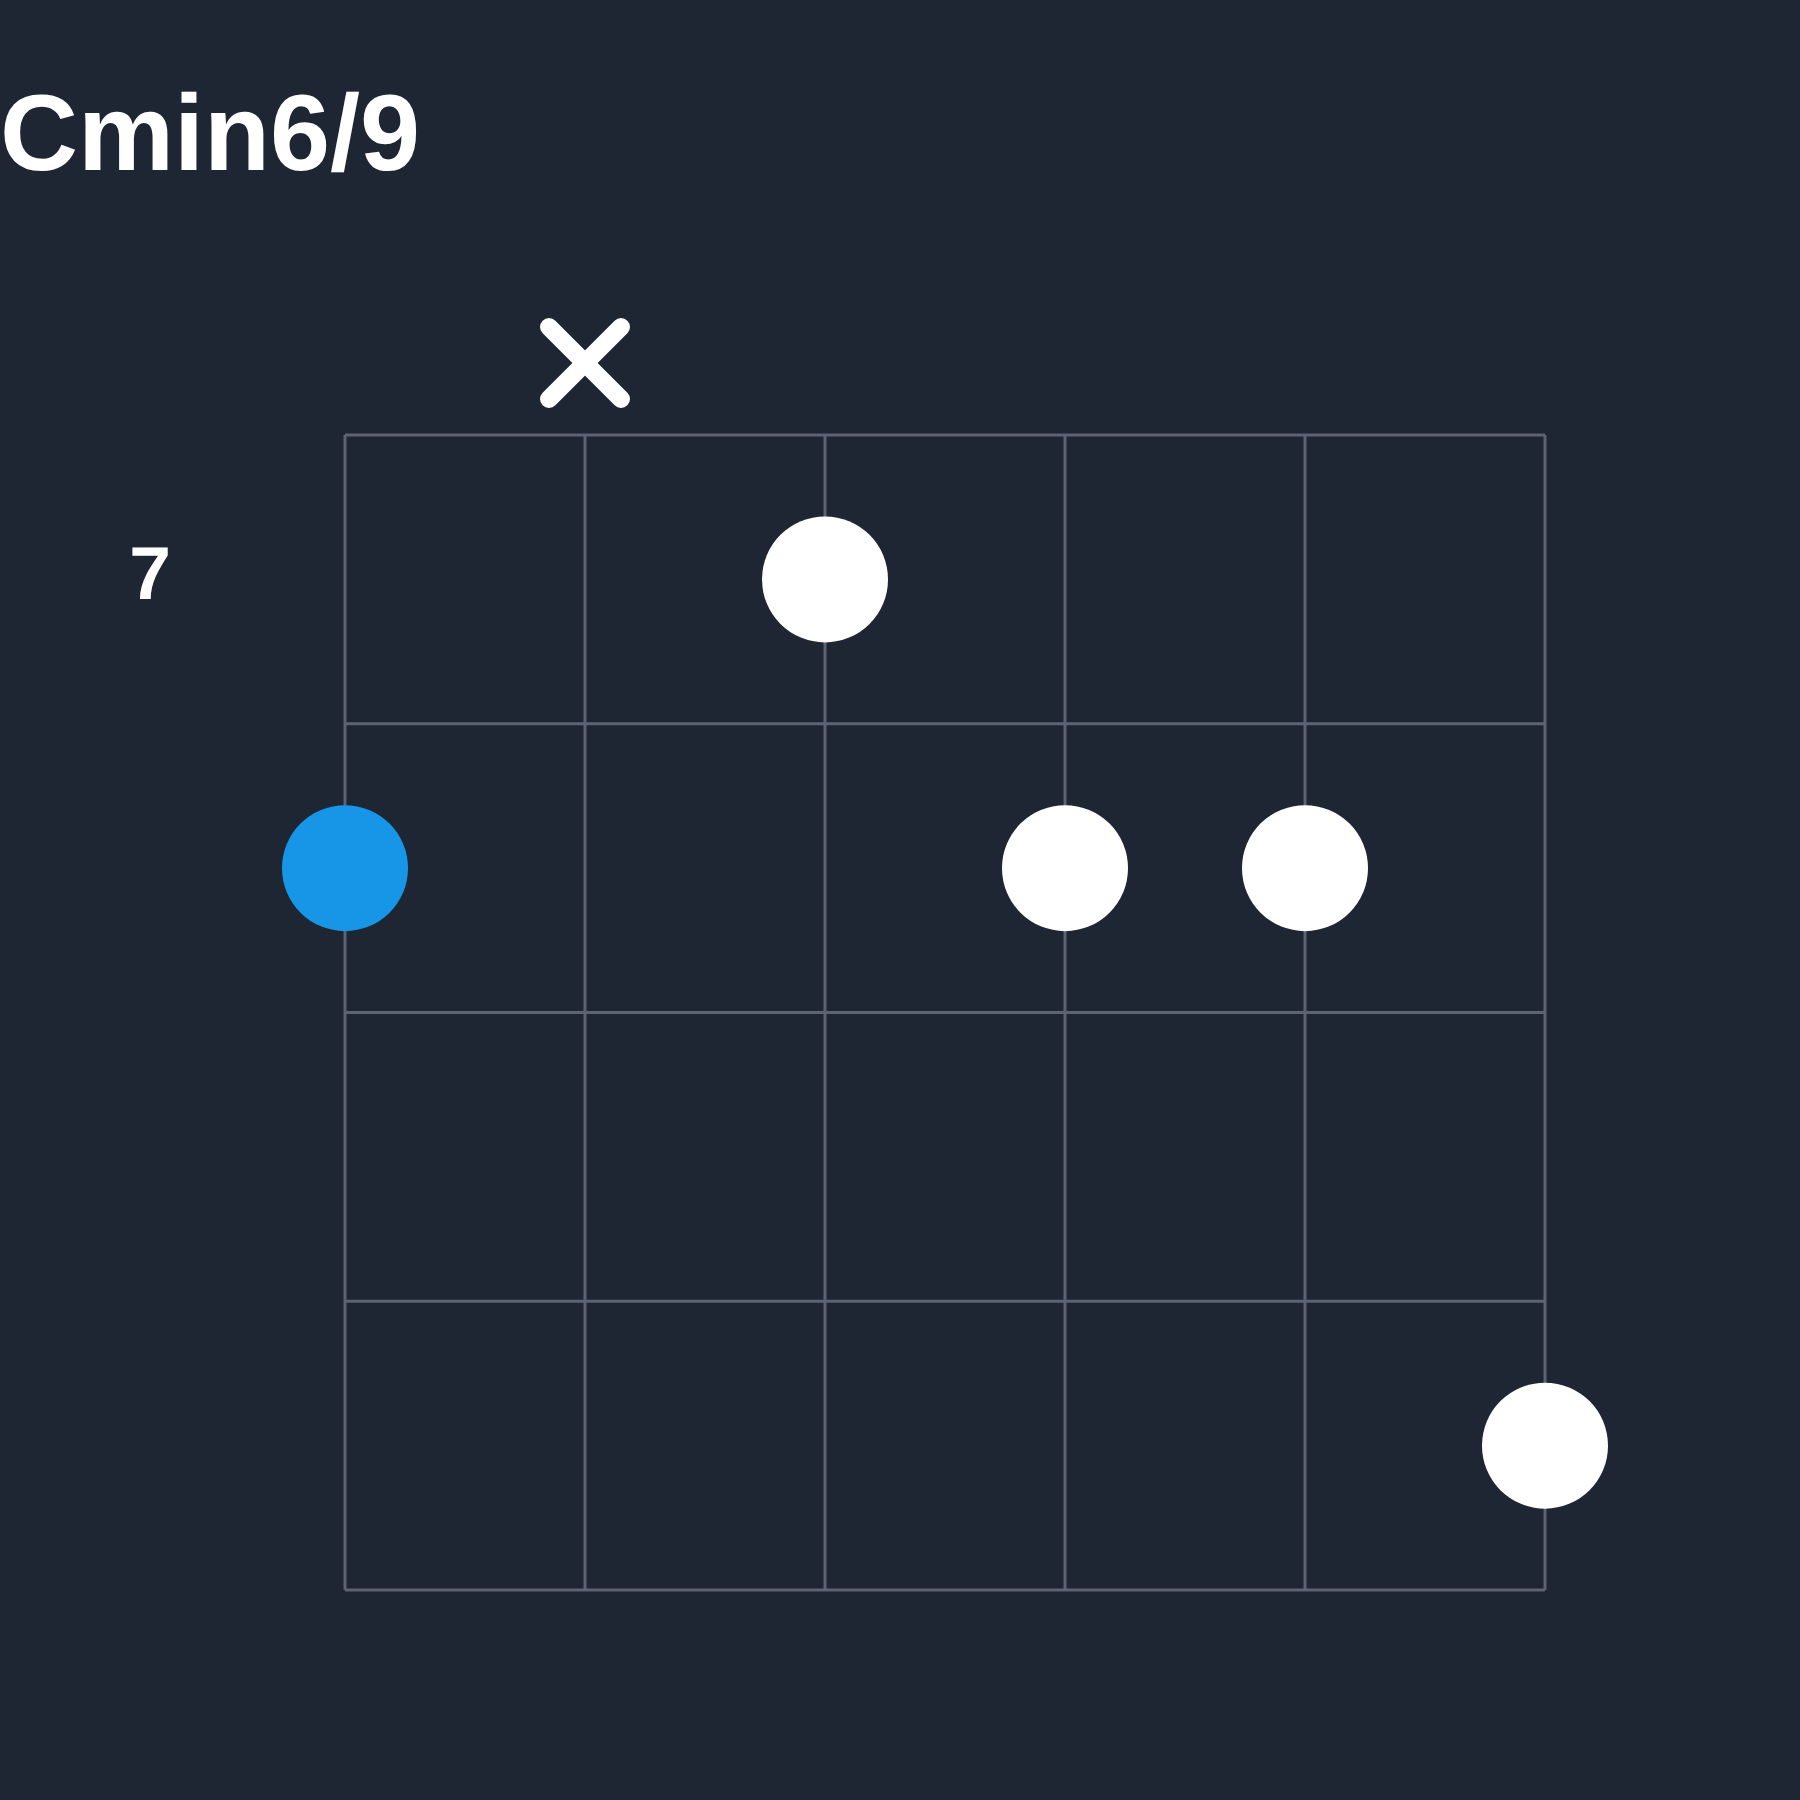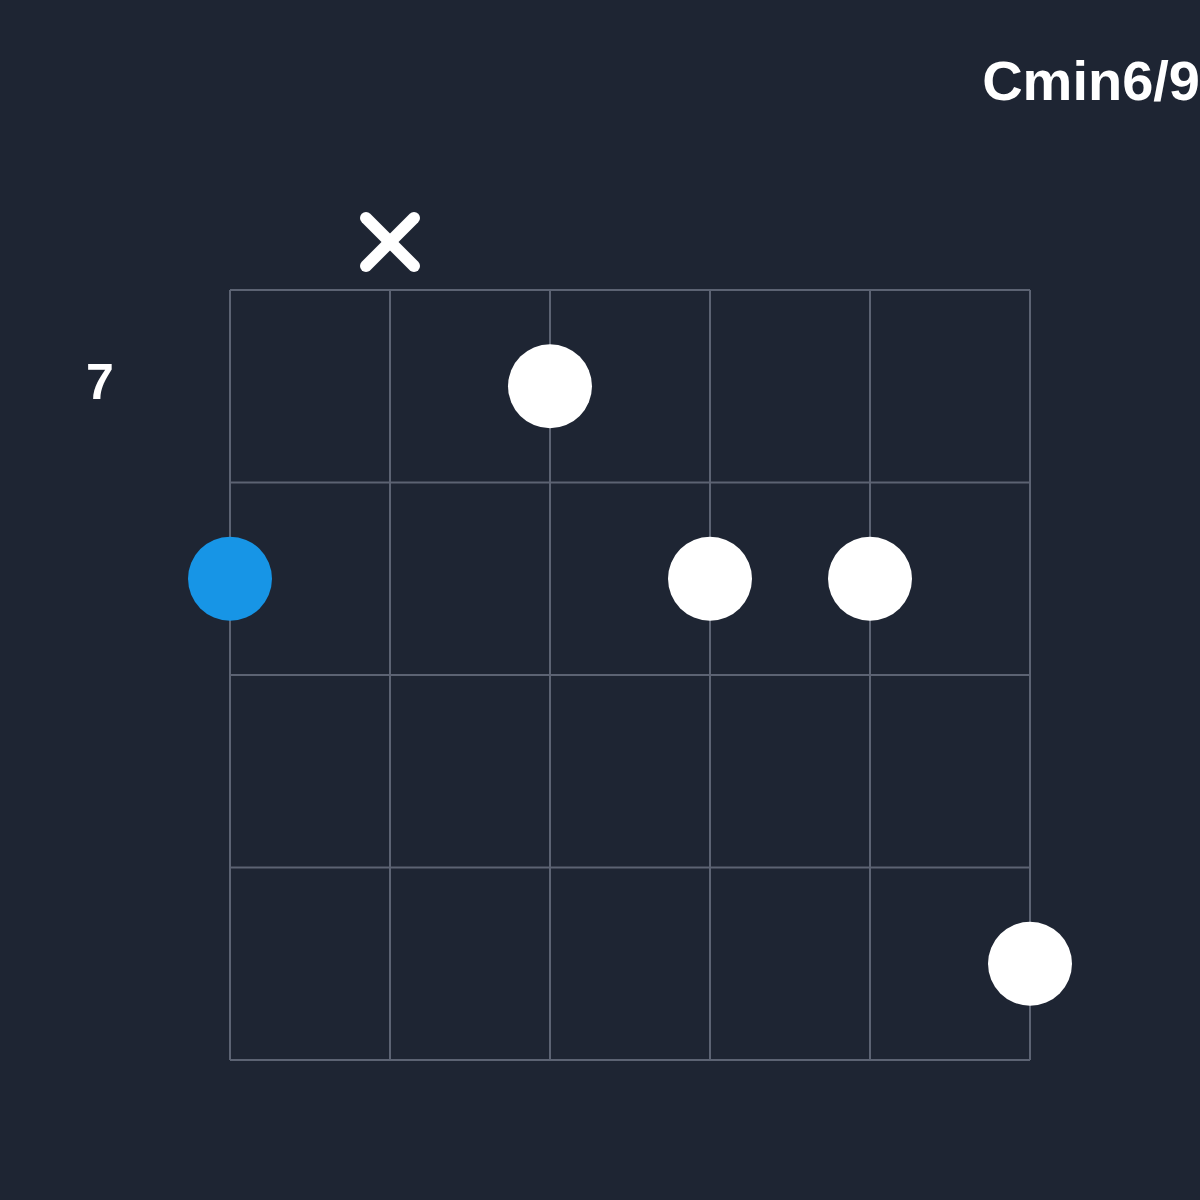--- a/index.html
+++ b/index.html
@@ -13,23 +13,23 @@
       background: #1e2533;
       font-family: -apple-system, BlinkMacSystemFont, "Segoe UI", Helvetica, Arial, sans-serif;
       overflow: hidden;
       position: relative;
     }
     .chord-title {
       position: absolute;
       top: 48px;
       left: 0;
       right: 0;
-      text-align: right;
+      text-align: left;
       color: #ffffff;
-      font-size: 56px;
+      font-size: 72px;
       font-weight: 700;
     }
     .svg-container {
       position: absolute;
       top: 0;
       left: 0;
     }
   </style>
 </head>
 <body>

